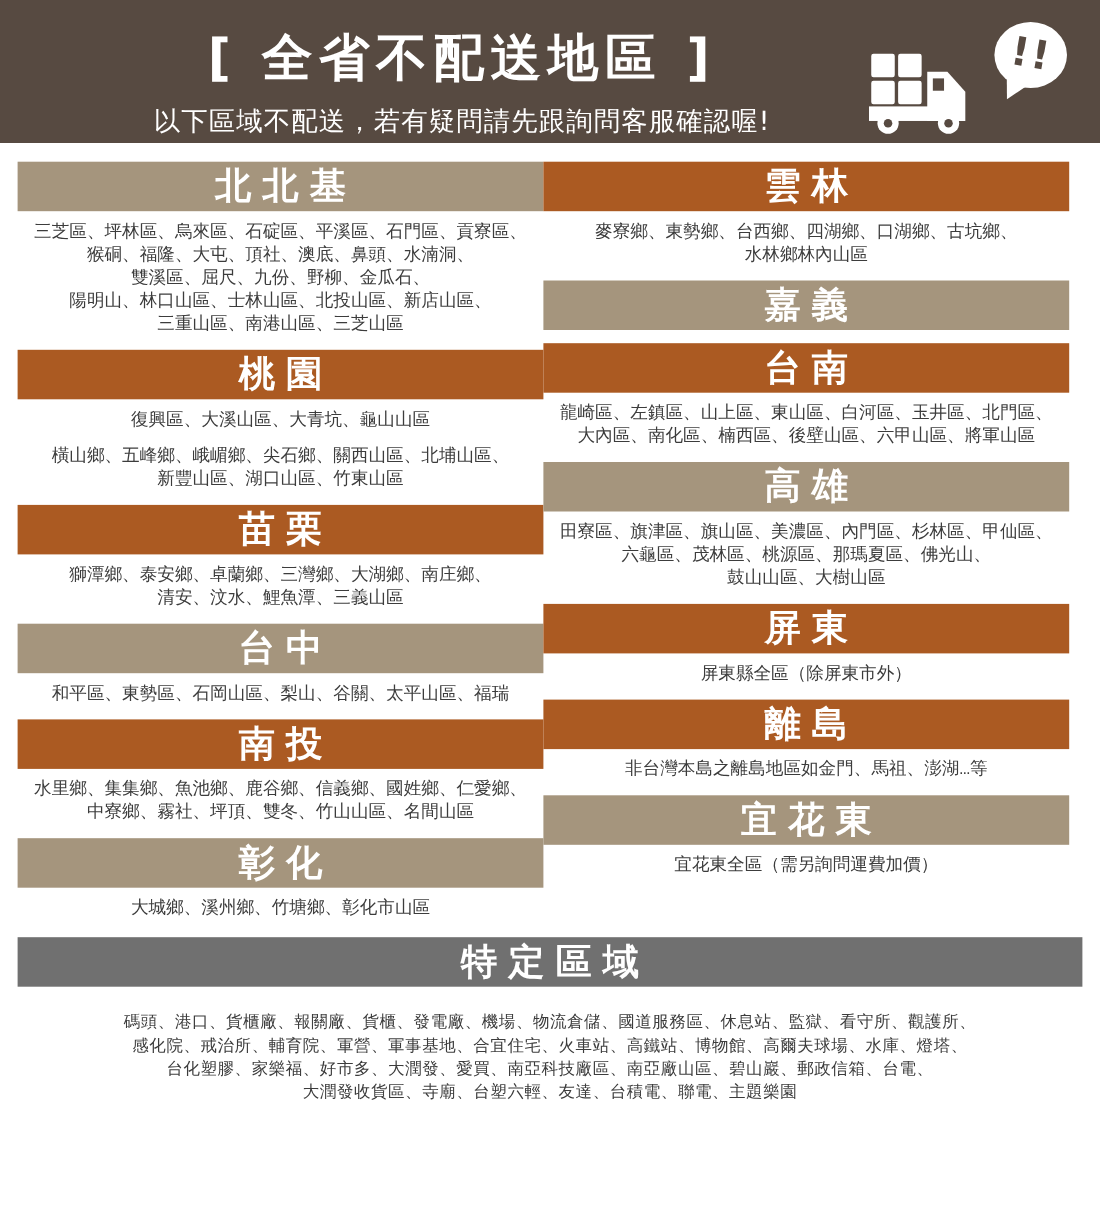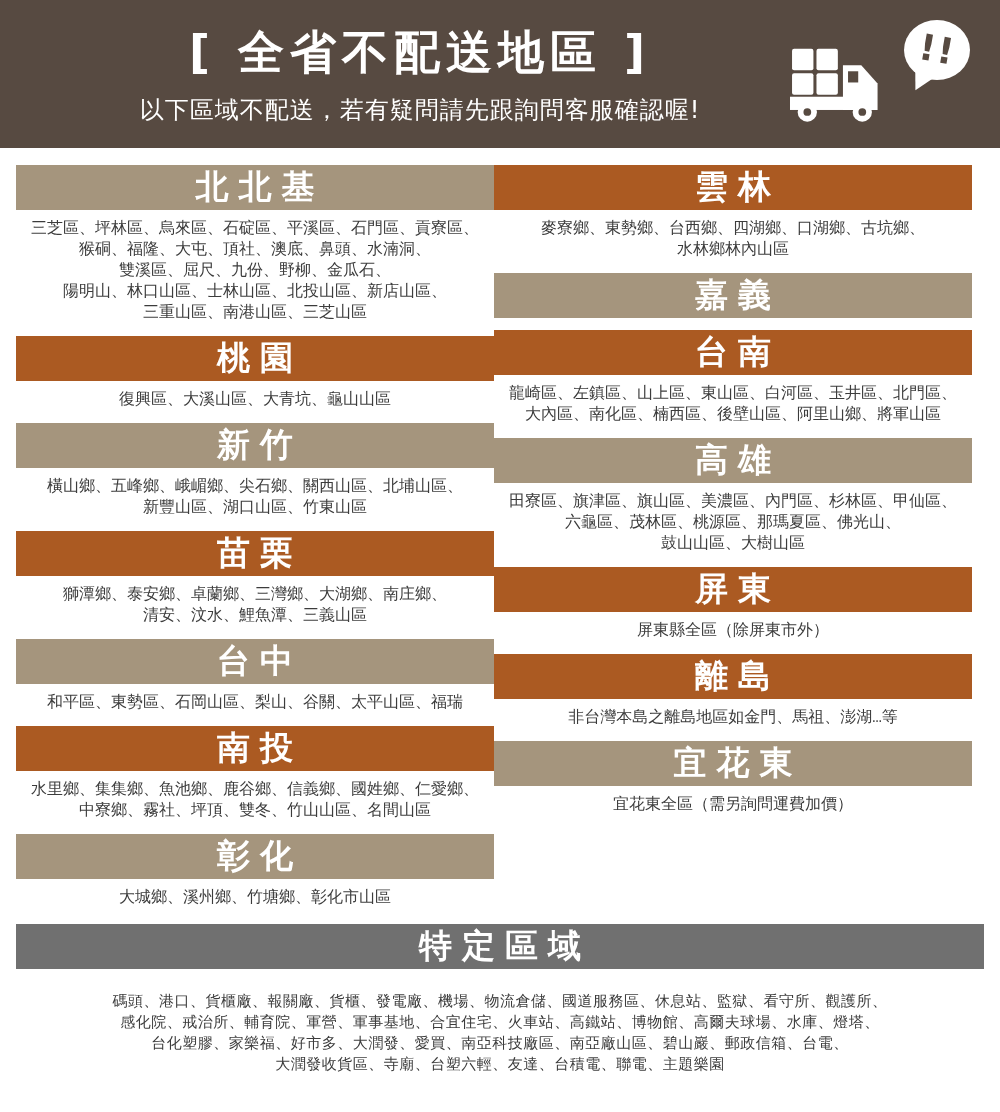--- a/index.html
+++ b/index.html
@@ -5,21 +5,21 @@
   * { box-sizing: border-box; }
   html,body { margin:0; padding:0; }
   body {
     width:1000px; height:1112px; background:#ffffff;
     font-family:"DejaVu Sans", sans-serif;
     -webkit-font-smoothing:antialiased;
   }
 
   
   .banner {
-    position:relative; width:1000px; height:148px;
+    position:relative; width:1000px; height:130px;
     background:#574a41; color:#ffffff; overflow:hidden;
   }
   .banner-text { position:absolute; left:0; right:160px; top:0; text-align:center; }
   .banner-title {
     margin-top:22px; font-size:46px; font-weight:bold; letter-spacing:6px; white-space:nowrap;
   }
   .banner-subtitle {
     margin-top:10px; font-size:24px; letter-spacing:1px; white-space:nowrap;
   }
   .truck-wrap { position:absolute; right:98px; top:40px; width:112px; height:88px; }
@@ -103,21 +103,20 @@
     </div>
 
     <div class="sec">
       <div class="bar orange">桃園</div>
       <div class="sec-body">
         <div class="line">復興區、大溪山區、大青坑、龜山山區</div>
       </div>
     </div>
 
     <div class="sec">
-      <div class="bar taupe">新竹</div>
       <div class="sec-body">
         <div class="line">橫山鄉、五峰鄉、峨嵋鄉、尖石鄉、關西山區、北埔山區、</div>
         <div class="line">新豐山區、湖口山區、竹東山區</div>
       </div>
     </div>
 
     <div class="sec">
       <div class="bar orange">苗栗</div>
       <div class="sec-body">
         <div class="line">獅潭鄉、泰安鄉、卓蘭鄉、三灣鄉、大湖鄉、南庄鄉、</div>
@@ -160,21 +159,21 @@
     </div>
 
     <div class="sec">
       <div class="bar taupe">嘉義</div>
     </div>
 
     <div class="sec">
       <div class="bar orange">台南</div>
       <div class="sec-body">
         <div class="line">龍崎區、左鎮區、山上區、東山區、白河區、玉井區、北門區、</div>
-        <div class="line">大內區、南化區、楠西區、後壁山區、阿里山鄉、將軍山區</div>
+        <div class="line">大內區、南化區、楠西區、後壁山區、六甲山區、將軍山區</div>
       </div>
     </div>
 
     <div class="sec">
       <div class="bar taupe">高雄</div>
       <div class="sec-body">
         <div class="line">田寮區、旗津區、旗山區、美濃區、內門區、杉林區、甲仙區、</div>
         <div class="line">六龜區、茂林區、桃源區、那瑪夏區、佛光山、</div>
         <div class="line">鼓山山區、大樹山區</div>
       </div>

